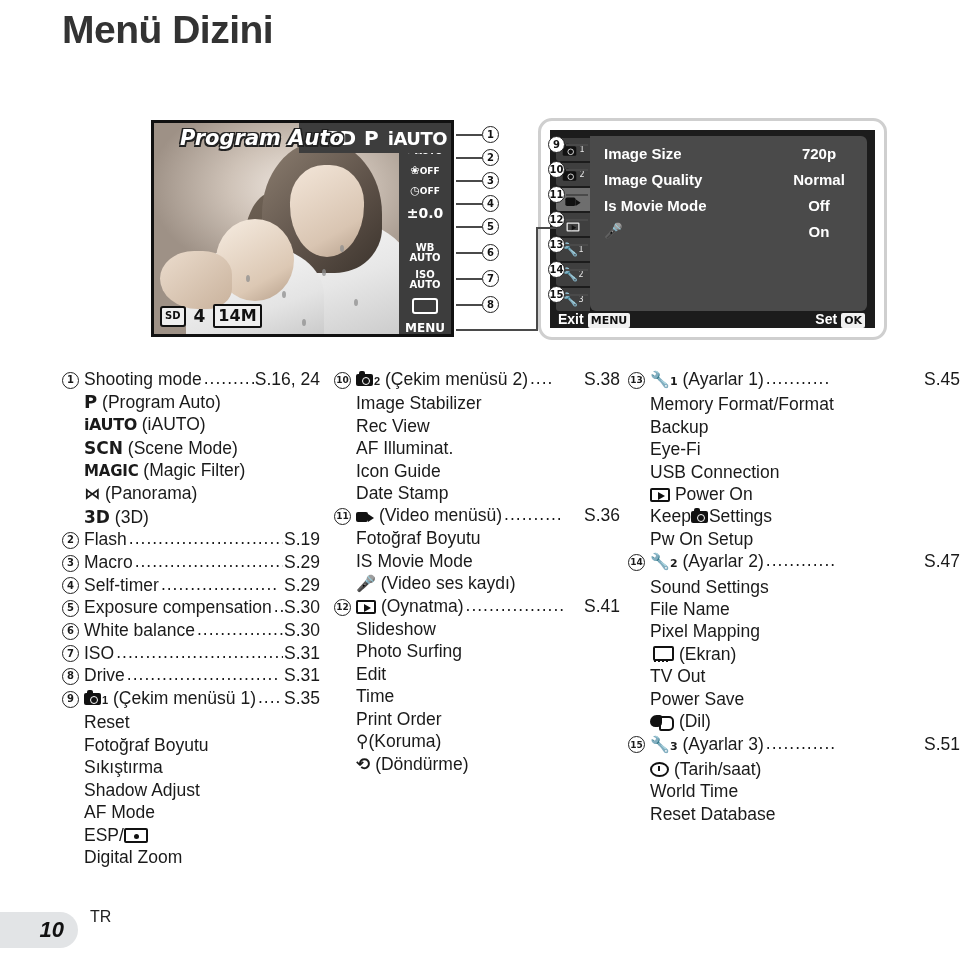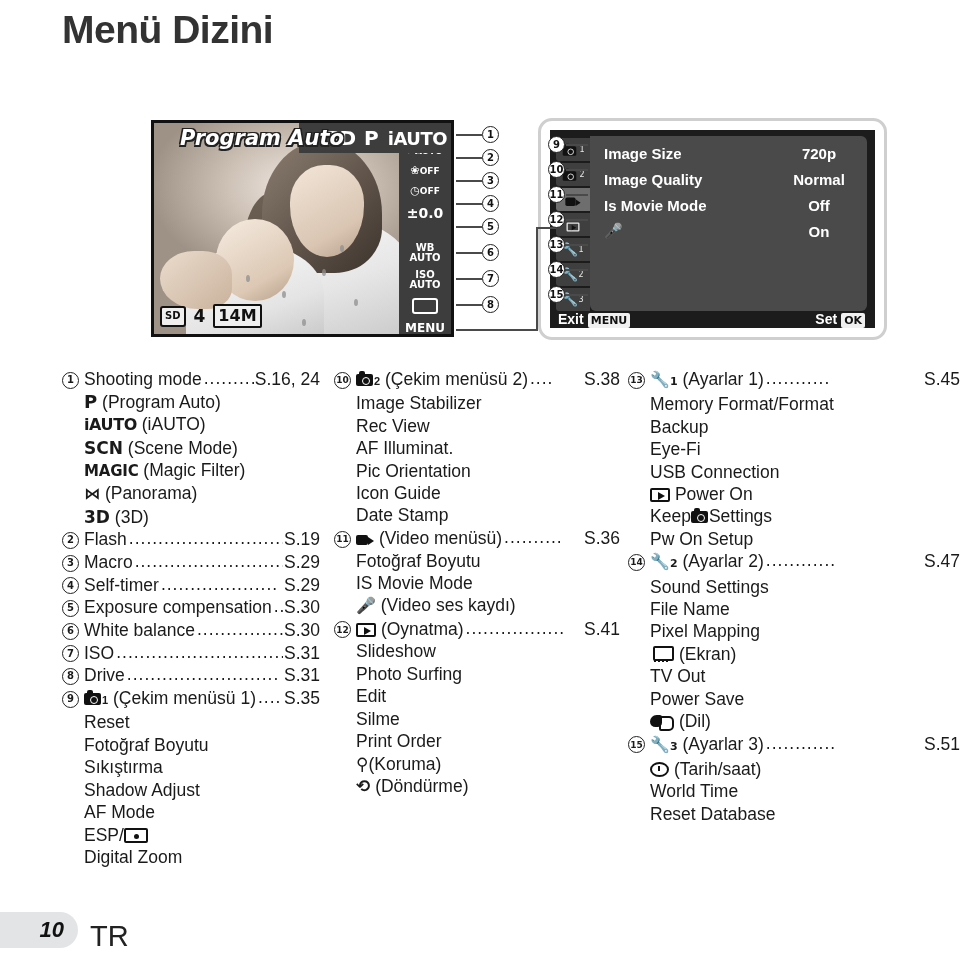--- a/index.html
+++ b/index.html
@@ -493,22 +493,22 @@
     border-radius: 0 18px 18px 0;
     display: flex; align-items: center; justify-content: flex-end;
     padding-right: 14px;
     font-size: 22px;
     font-weight: bold;
     font-style: italic;
     color: #111;
   }
   #footer-lang {
     position: absolute;
-    left: 90px; top: 20px;
-    font-size: 29px;
+    left: 90px; top: 8px;
+    font-size: 16px;
     color: #222;
   }
 </style>
 </head>
 <body>
 
 <div id="page-title">Menü Dizini</div>
 
 <div id="figure">
 
@@ -767,23 +767,20 @@
     <div class="entry sub">
         <span class="lbl">Image Stabilizer</span>
       </div>
     <div class="entry sub">
         <span class="lbl">Rec View</span>
       </div>
     <div class="entry sub">
         <span class="lbl">AF Illuminat.</span>
       </div>
     <div class="entry sub">
-        <span class="lbl">Pic Orientation</span>
-      </div>
-    <div class="entry sub">
         <span class="lbl">Icon Guide</span>
       </div>
     <div class="entry sub">
         <span class="lbl">Date Stamp</span>
       </div>
     <div class="entry">
       <span class="num w2">11</span>
       <span class="ic-movie"></span>&nbsp;
       <span class="lbl">(Video menüsü)</span>
       <span class="dots">..........</span>
@@ -809,21 +806,21 @@
     <div class="entry sub">
         <span class="lbl">Slideshow</span>
       </div>
     <div class="entry sub">
         <span class="lbl">Photo Surfing</span>
       </div>
     <div class="entry sub">
         <span class="lbl">Edit</span>
       </div>
     <div class="entry sub">
-        <span class="lbl">Silme</span>
+        <span class="lbl">Time</span>
       </div>
     <div class="entry sub">
         <span class="lbl">Print Order</span>
       </div>
     <div class="entry sub">
       <span class="ic ic-key">⚲</span>
       <span class="lbl">(Koruma)</span>
     </div>
     <div class="entry sub">
       <span class="ic ic-rot">⟲</span>&nbsp;

